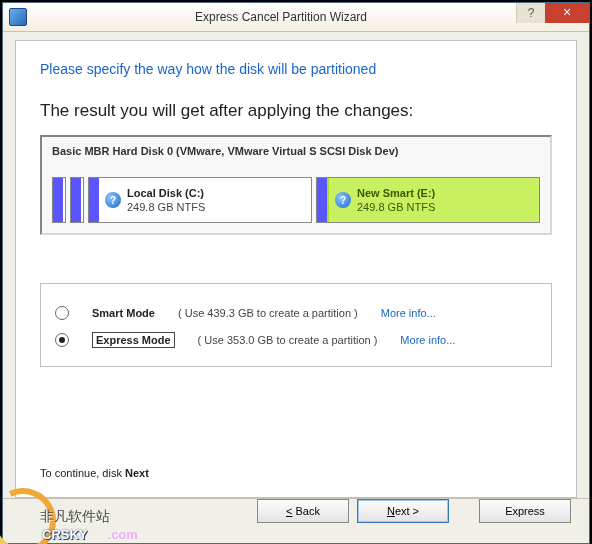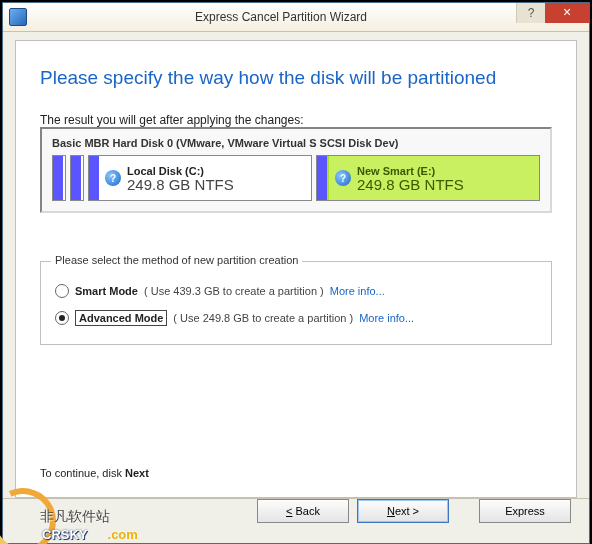--- a/index.html
+++ b/index.html
@@ -77,36 +77,37 @@
   }
   .inner-panel {
     background: #ffffff;
     border: 1px solid #c0c0c0;
     padding: 14px 24px 14px 24px;
     height: 428px;
     position: relative;
   }
   .main-heading {
     color: #1a66c8;
-    font-size: 19px;
-    margin: 12px 0 24px 0;
+    font-size: 14px;
+    margin: 6px 0 24px 0;
   }
   .sub-text {
     color: #222;
-    font-size: 12px;
+    font-size: 17px;
+    margin-bottom: 14px;
   }
   .disk-frame {
     border: 2px inset #d8d8d8;
     background: #f8f8f8;
     padding: 8px 10px 10px 10px;
   }
   .disk-title {
     font-weight: bold;
     font-size: 11px;
-    margin-bottom: 6px;
+    margin-bottom: 20px;
     color: #333;
   }
   .disk-bar {
     display: flex;
     gap: 4px;
     height: 46px;
   }
   .part {
     border: 1px solid #888;
     background: #fff;
@@ -145,21 +146,21 @@
     font-size: 10px;
     font-weight: bold;
   }
   .vol-text .vol-name {
     font-weight: bold;
     font-size: 11px;
     line-height: 14px;
     color: #222;
   }
   .vol-text .vol-size {
-    font-size: 15px;
+    font-size: 11px;
     color: #444;
     line-height: 14px;
   }
   .part.highlight .vol-name,
   .part.highlight .vol-size {
     color: #3a5a00;
   }
   .fieldset-box {
     border: 1px solid #c0c0c0;
     margin-top: 48px;
@@ -171,21 +172,21 @@
     top: -8px;
     left: 10px;
     background: #fff;
     padding: 0 4px;
     font-size: 11px;
     color: #333;
   }
   .mode-row {
     display: flex;
     align-items: center;
-    gap: 6px;
+    gap: 23px;
     margin: 4px 0 12px 0;
     font-size: 11px;
     color: #222;
   }
   .mode-row:last-child {
     margin-bottom: 0;
   }
   .radio {
     width: 12px;
     height: 12px;
@@ -289,21 +290,21 @@
   .wm-url {
     position: absolute;
     left: 42px;
     bottom: 2px;
     font-size: 13px;
     font-weight: bold;
     color: #fff;
     text-shadow: 0 0 2px #2a4070, 1px 1px 0 #2a4070;
   }
   .wm-url .com {
-    color: #eab308;
+    color: #f0abfc;
     text-shadow: 0 0 2px #fff;
     margin-left: 20px;
   }
 </style>
 </head>
 <body>
 
 <div class="window">
 
   <div class="titlebar">
@@ -348,33 +349,32 @@
               <div class="vol-text">
                 <div class="vol-name">New Smart (E:)</div>
                 <div class="vol-size">249.8 GB NTFS</div>
               </div>
             </div>
           </div>
         </div>
       </div>
 
       <div class="fieldset-box">
-        <div class="fieldset-legend">Please select the method of new partition creation</div>
 
         <div class="mode-row">
           <span class="radio"></span>
           <span class="mode-label">Smart Mode</span>
           <span class="mode-desc">( Use 439.3 GB to create a partition )</span>
           <span class="more-link">More info...</span>
         </div>
 
         <div class="mode-row">
           <span class="radio checked"></span>
-          <span class="mode-label selected">Advanced Mode</span>
-          <span class="mode-desc">( Use 249.8 GB to create a partition )</span>
+          <span class="mode-label selected">Express Mode</span>
+          <span class="mode-desc">( Use 353.0 GB to create a partition )</span>
           <span class="more-link">More info...</span>
         </div>
       </div>
 
       <div class="continue-text">
         <span>To continue, disk </span><b>Next</b>
       </div>
 
     </div>
   </div>

